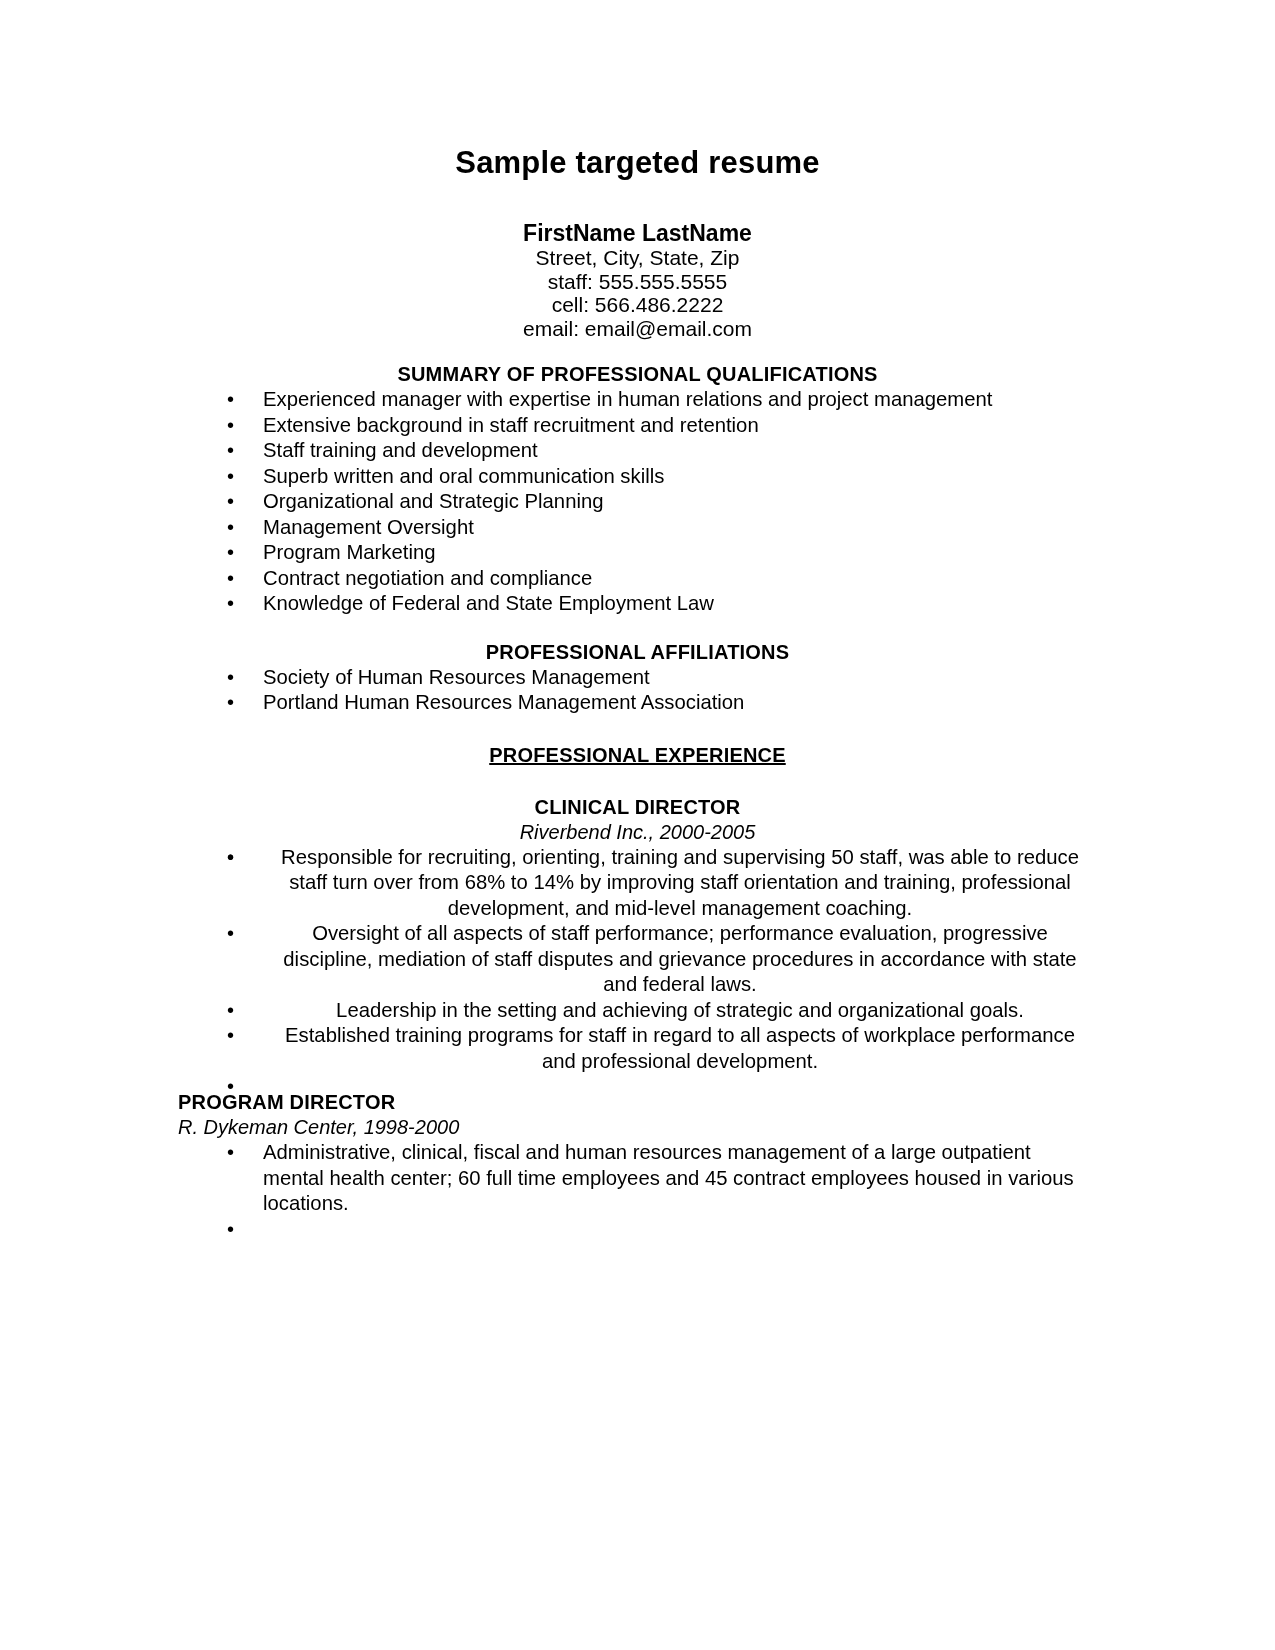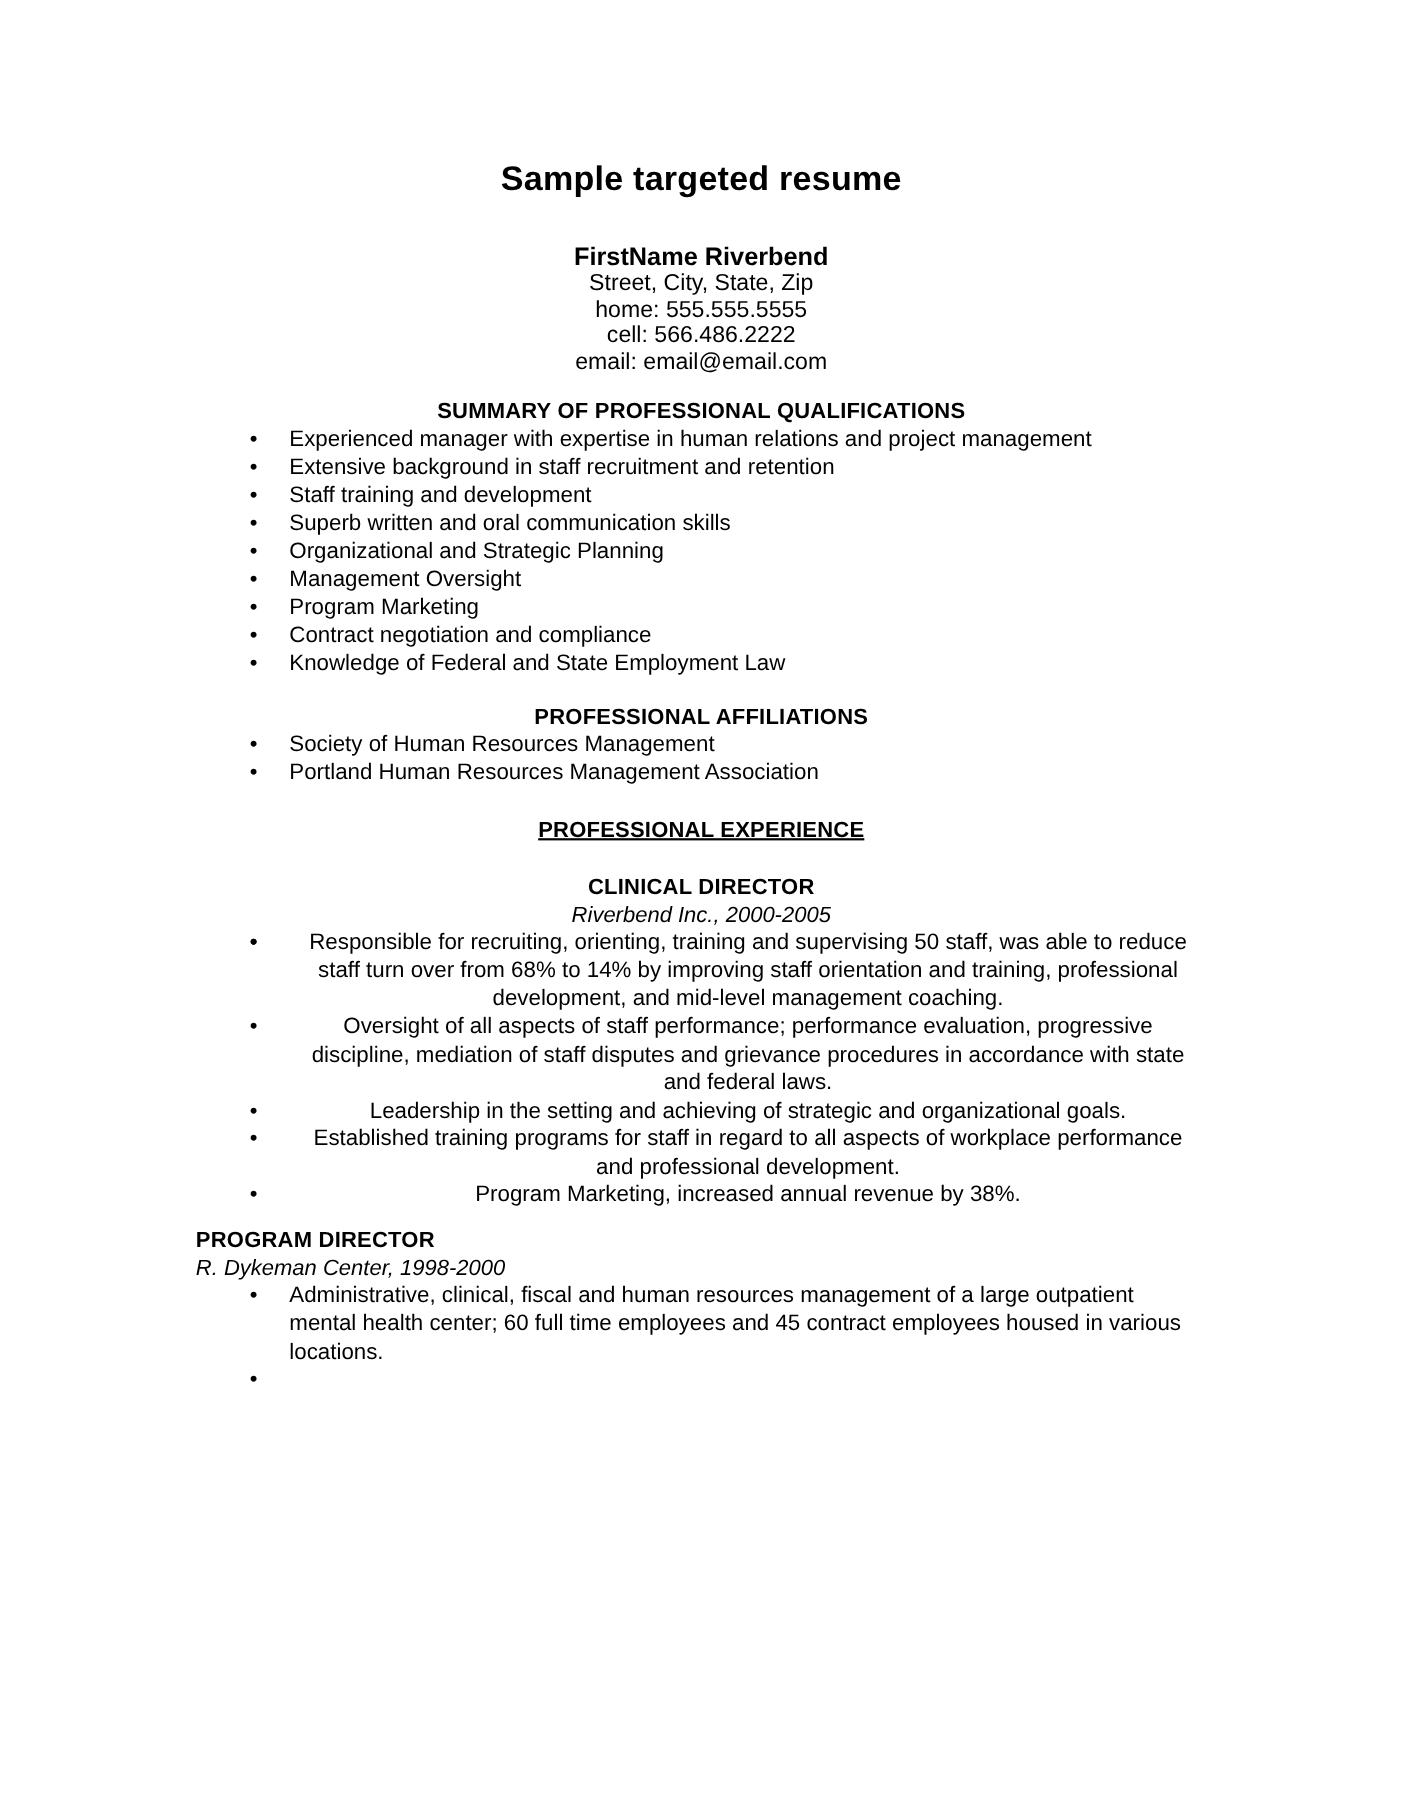--- a/index.html
+++ b/index.html
@@ -98,23 +98,23 @@
 </style>
 </head>
 <body>
 
 <div class="page">
   <div class="content">
 
     <h1 class="doc-title">Sample targeted resume</h1>
 
     <div class="name-block">
-      <div class="contact-name">FirstName Riverbend</div>
+      <div class="contact-name">FirstName LastName</div>
       <div class="contact-line">Street, City, State, Zip</div>
-      <div class="contact-line">home: 555.555.5555</div>
+      <div class="contact-line">staff: 555.555.5555</div>
       <div class="contact-line">cell: 566.486.2222</div>
       <div class="contact-line">email: email@email.com</div>
     </div>
 
     <h2 class="section-heading heading-summary">SUMMARY OF PROFESSIONAL QUALIFICATIONS</h2>
 
     <ul class="bullet-list list-summary">
       <li><span class="bullet-dot">•</span><span class="li-text">Experienced manager with expertise in human relations and project management</span></li>
       <li><span class="bullet-dot">•</span><span class="li-text">Extensive background in staff recruitment and retention</span></li>
       <li><span class="bullet-dot">•</span><span class="li-text">Staff training and development</span></li>
@@ -137,21 +137,21 @@
 
     <div class="job-block-1">
       <h3 class="job-title">CLINICAL DIRECTOR</h3>
       <div class="job-company">Riverbend Inc., 2000-2005</div>
       <ul class="bullet-list job-bullets">
         <li><span class="bullet-dot">•</span></li>
         <li><span class="bullet-dot">•</span><span class="li-text">Responsible for recruiting, orienting, training and supervising 50 staff, was able to reduce staff turn over from 68% to 14% by improving staff orientation and training, professional development, and mid-level management coaching.</span></li>
         <li><span class="bullet-dot">•</span><span class="li-text">Oversight of all aspects of staff performance; performance evaluation, progressive discipline, mediation of staff disputes and grievance procedures in accordance with state and federal laws.</span></li>
         <li><span class="bullet-dot">•</span><span class="li-text">Leadership in the setting and achieving of strategic and organizational goals.</span></li>
         <li><span class="bullet-dot">•</span><span class="li-text">Established training programs for staff in regard to all aspects of workplace performance and professional development.</span></li>
-        <li><span class="bullet-dot">•</span><span class="li-text">Program Marketing, increased annual revenue by 38%.</span></li>
+        <li><span class="bullet-dot">•</span></li>
       </ul>
     </div>
 
     <div class="job-block-2">
       <h3 class="job-title">PROGRAM DIRECTOR</h3>
       <div class="job-company">R. Dykeman Center, 1998-2000</div>
       <ul class="bullet-list job-bullets job-bullets-2">
         <li><span class="bullet-dot">•</span><span class="li-text">Administrative, clinical, fiscal and human resources management of a large outpatient mental health center; 60 full time employees and 45 contract employees housed in various locations.</span></li>
         <li><span class="bullet-dot">•</span></li>
       </ul>

